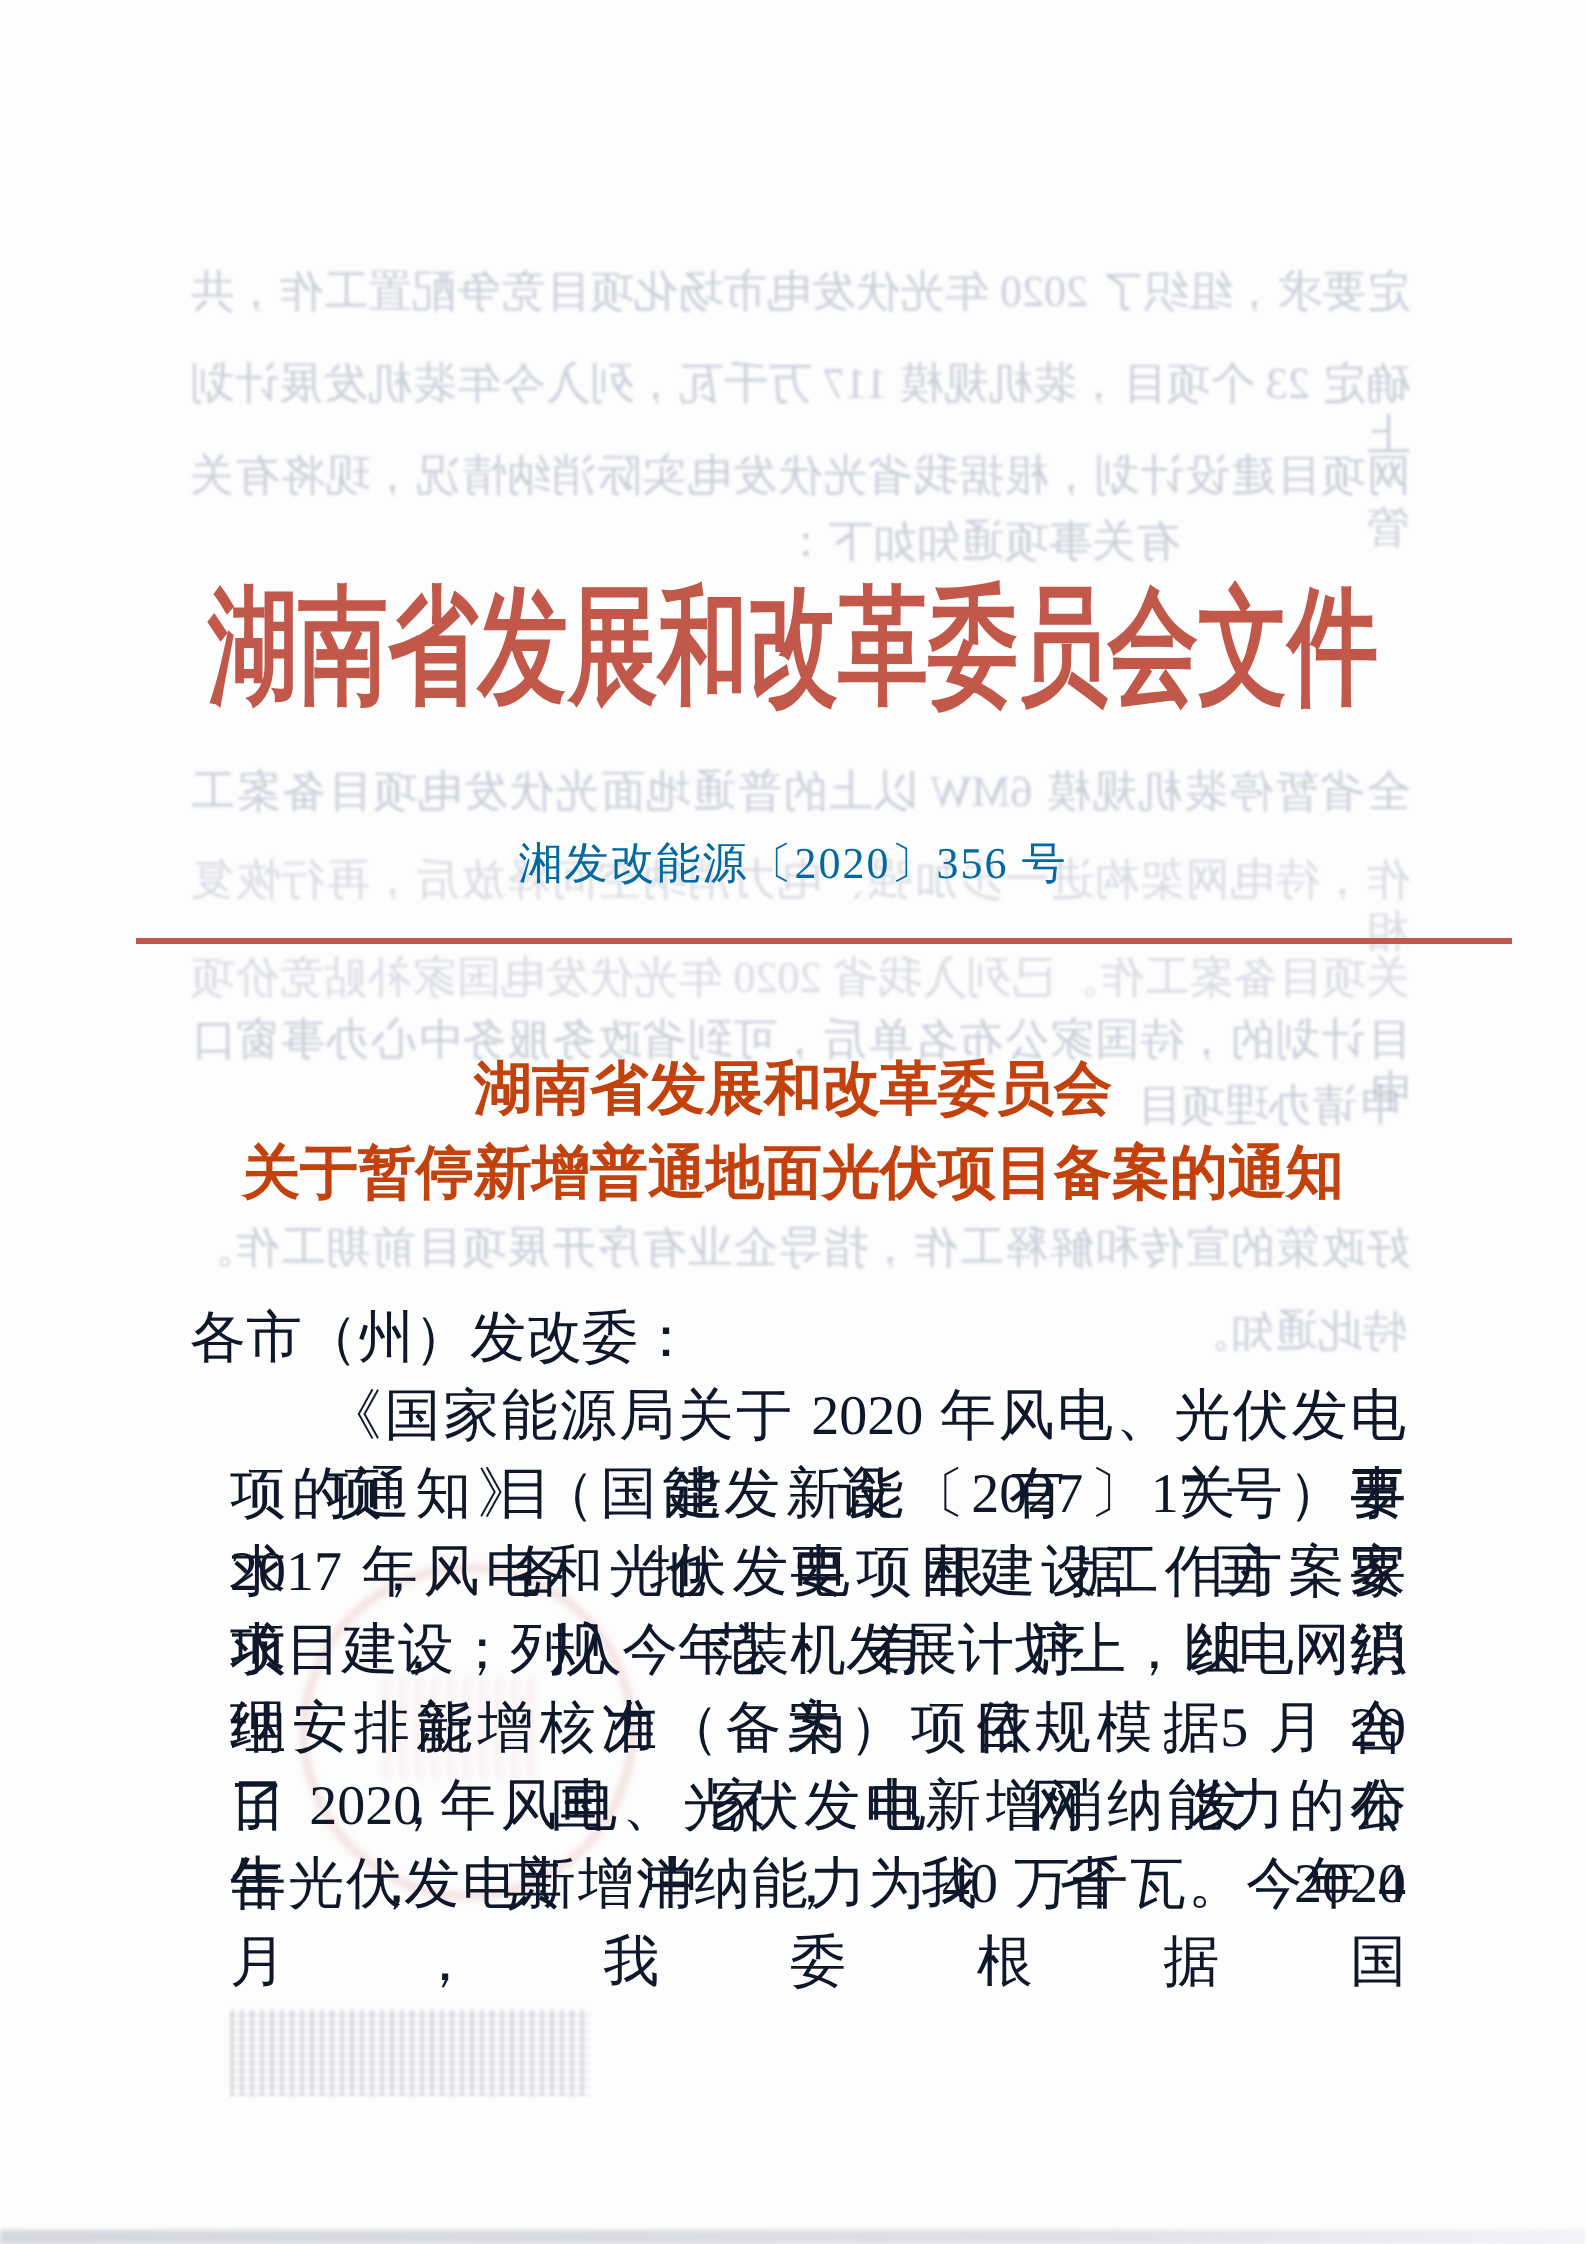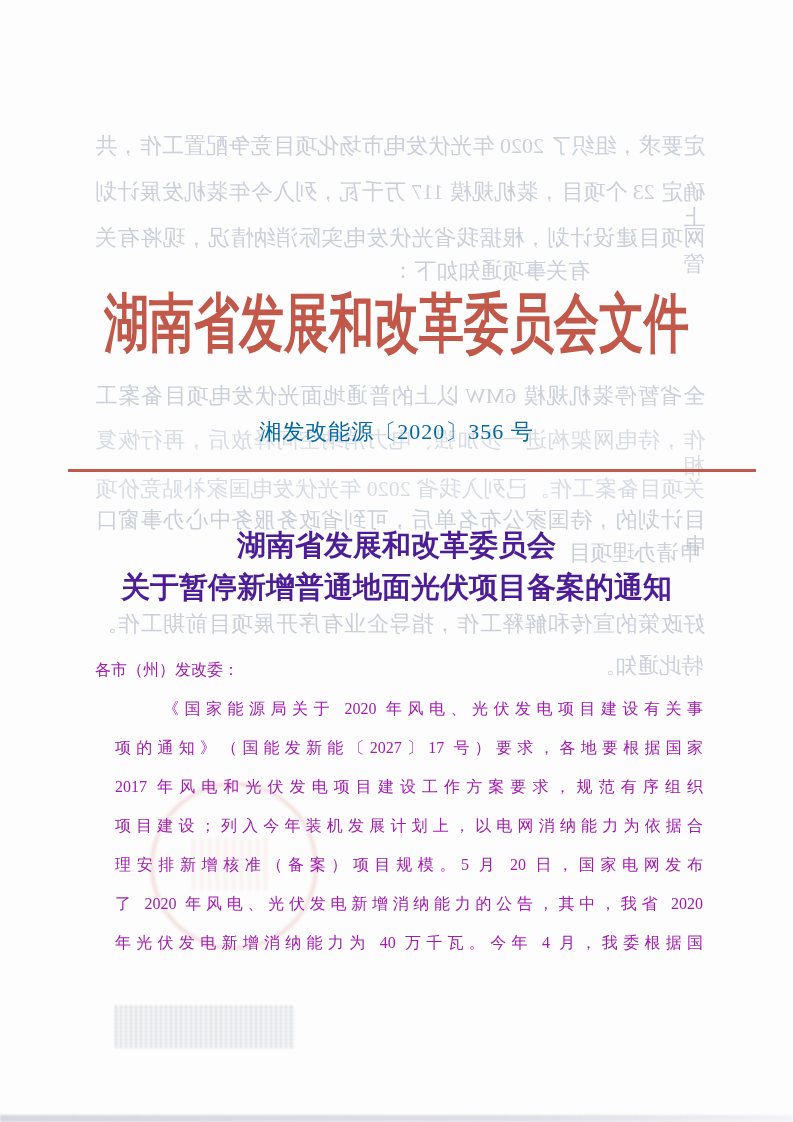--- a/index.html
+++ b/index.html
@@ -51,28 +51,28 @@
 
   .red-rule {
     position: absolute; top: 469px; left: 68px;
     width: 688px; height: 3px;
     background: #c4584c;
   }
 
   
   .doc-title {
     position: absolute; top: 524px; left: 0; width: 100%;
-    text-align: center; font-weight: bold; color: #4c1d95;
+    text-align: center; font-weight: bold; color: #c2410c;
     font-size: 29px; line-height: 42px;
   }
 
   
   .body-block {
     position: absolute; top: 650px; left: 95px; width: 608px;
-    font-size: 16px; color: #a21caf;
+    font-size: 28px; color: #0f172a;
   }
   .row { height: 39px; line-height: 39px; }
   .jl { text-align: justify; text-align-last: justify; margin-left: 20px; }
   .indent { padding-left: 48px; }
 
   
   .seal-ghost {
     position: absolute; left: 150px; top: 782px;
     width: 160px; height: 160px;
     border-radius: 50%;

